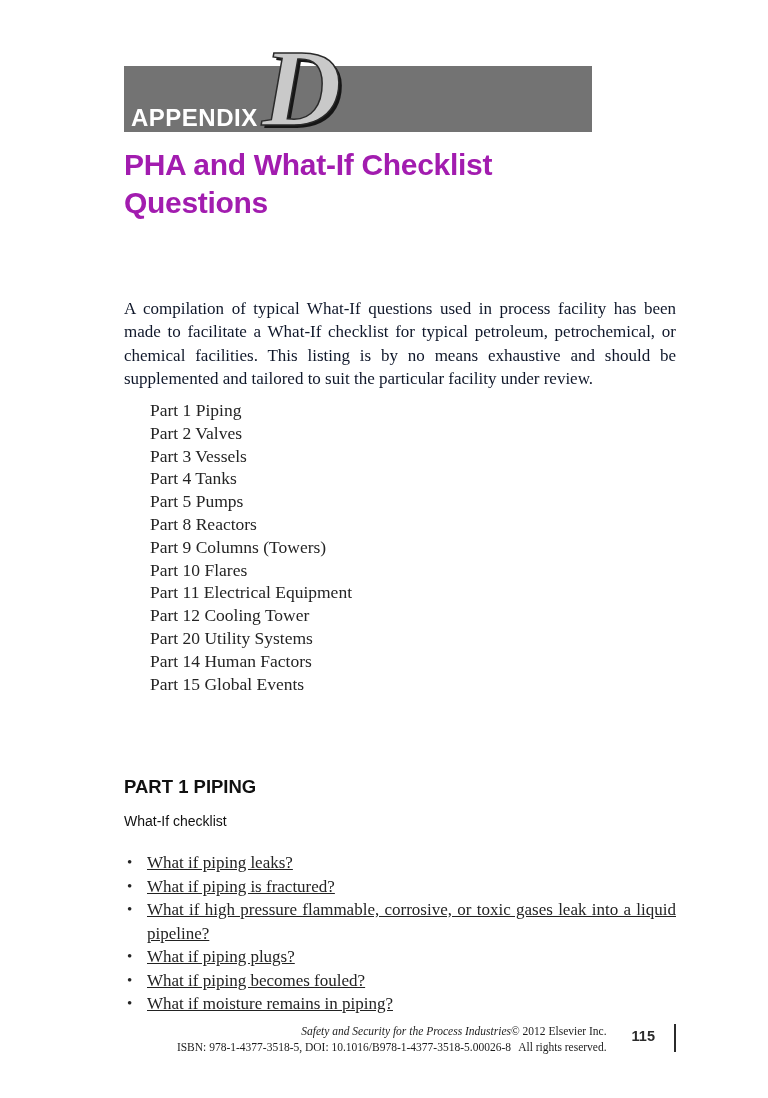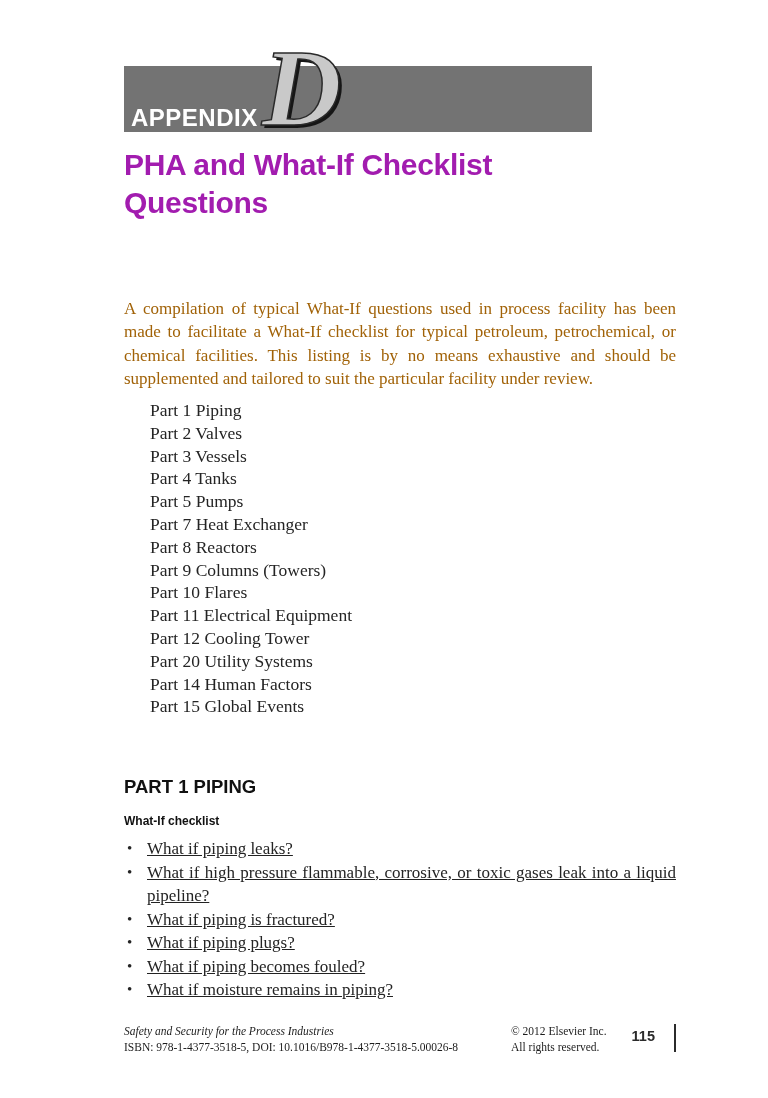--- a/index.html
+++ b/index.html
@@ -38,59 +38,59 @@
     position:absolute;left:124px;top:146px;margin:0;
     font-family:"Liberation Sans", sans-serif;
     font-weight:bold;font-size:30px;line-height:38px;
     letter-spacing:-0.3px;color:#a21caf;
   }
 
   
   .intro{
     position:absolute;left:124px;top:297px;width:552px;margin:0;
     font-size:17px;line-height:23.4px;
-    text-align:justify;color:#a16207;
+    text-align:justify;color:#0f172a;
   }
 
   
   .parts{
     position:absolute;left:150px;top:399px;width:500px;
     font-size:17.5px;line-height:22.8px;color:#242424;
   }
   .part-item{white-space:nowrap;}
 
   
   .section{position:absolute;left:124px;top:776px;width:552px;}
   .section h2{
     margin:0 0 11px 0;
     font-family:"Liberation Sans", sans-serif;
     font-weight:bold;font-size:18.5px;line-height:22px;color:#111;
   }
   .section h3{
-    margin:0 0 4px 0;
+    margin:0 0 18px 0;
     font-family:"Liberation Sans", sans-serif;
-    font-weight:bold;font-size:12px;line-height:24px;color:#111;
+    font-weight:normal;font-size:14px;line-height:24px;color:#111;
   }
   .bullets{list-style:none;margin:0;padding:0;text-decoration:underline;}
   .bullet-item{
     position:relative;padding-left:23px;
     font-size:17px;line-height:23.5px;
     text-align:justify;color:#242424;
   }
   .bullet-item::before{
     content:"\2022";
     position:absolute;left:3px;top:0;
     font-size:15px;color:#242424;
   }
 
   
   .footer{
     position:absolute;left:124px;top:1024px;width:552px;
     display:flex;align-items:flex-start;
-    font-size:11.5px;line-height:15.5px;color:#1c1c1c;
+    font-size:11.5px;line-height:15.5px;color:#1c1c1c;text-align:right;
   }
   .foot-left{width:387px;flex:none;}
   .book-title{font-style:italic;}
   .foot-right{flex:none;}
   .pageno{
     margin-left:auto;align-self:flex-start;
     font-family:"Liberation Sans", sans-serif;
     font-weight:bold;font-size:14.5px;line-height:15px;
     color:#2b2b2b;
     border-right:2px solid var(--footer_rule, #2b2b2b);
@@ -120,21 +120,20 @@
 
       <div class="part-item">Part 2 Valves</div>
 
       <div class="part-item">Part 3 Vessels</div>
 
       <div class="part-item">Part 4 Tanks</div>
 
       <div class="part-item">Part 5 Pumps</div>
 
 
-      <div class="part-item">Part 7 Heat Exchanger</div>
 
       <div class="part-item">Part 8 Reactors</div>
 
       <div class="part-item">Part 9 Columns (Towers)</div>
 
       <div class="part-item">Part 10 Flares</div>
 
       <div class="part-item">Part 11 Electrical Equipment</div>
 
       <div class="part-item">Part 12 Cooling Tower</div>
@@ -146,23 +145,23 @@
       <div class="part-item">Part 15 Global Events</div>
     </div>
 
   <section class="section">
     <h2>PART 1 PIPING</h2>
     <h3>What-If checklist</h3>
     <ul class="bullets">
 
         <li class="bullet-item">What if piping leaks?</li>
 
+        <li class="bullet-item">What if piping is fractured?</li>
+
         <li class="bullet-item">What if high pressure flammable, corrosive, or toxic gases leak into a liquid pipeline?</li>
-
-        <li class="bullet-item">What if piping is fractured?</li>
 
         <li class="bullet-item">What if piping plugs?</li>
 
         <li class="bullet-item">What if piping becomes fouled?</li>
 
         <li class="bullet-item">What if moisture remains in piping?</li>
       </ul>
   </section>
 
   <footer class="footer">

